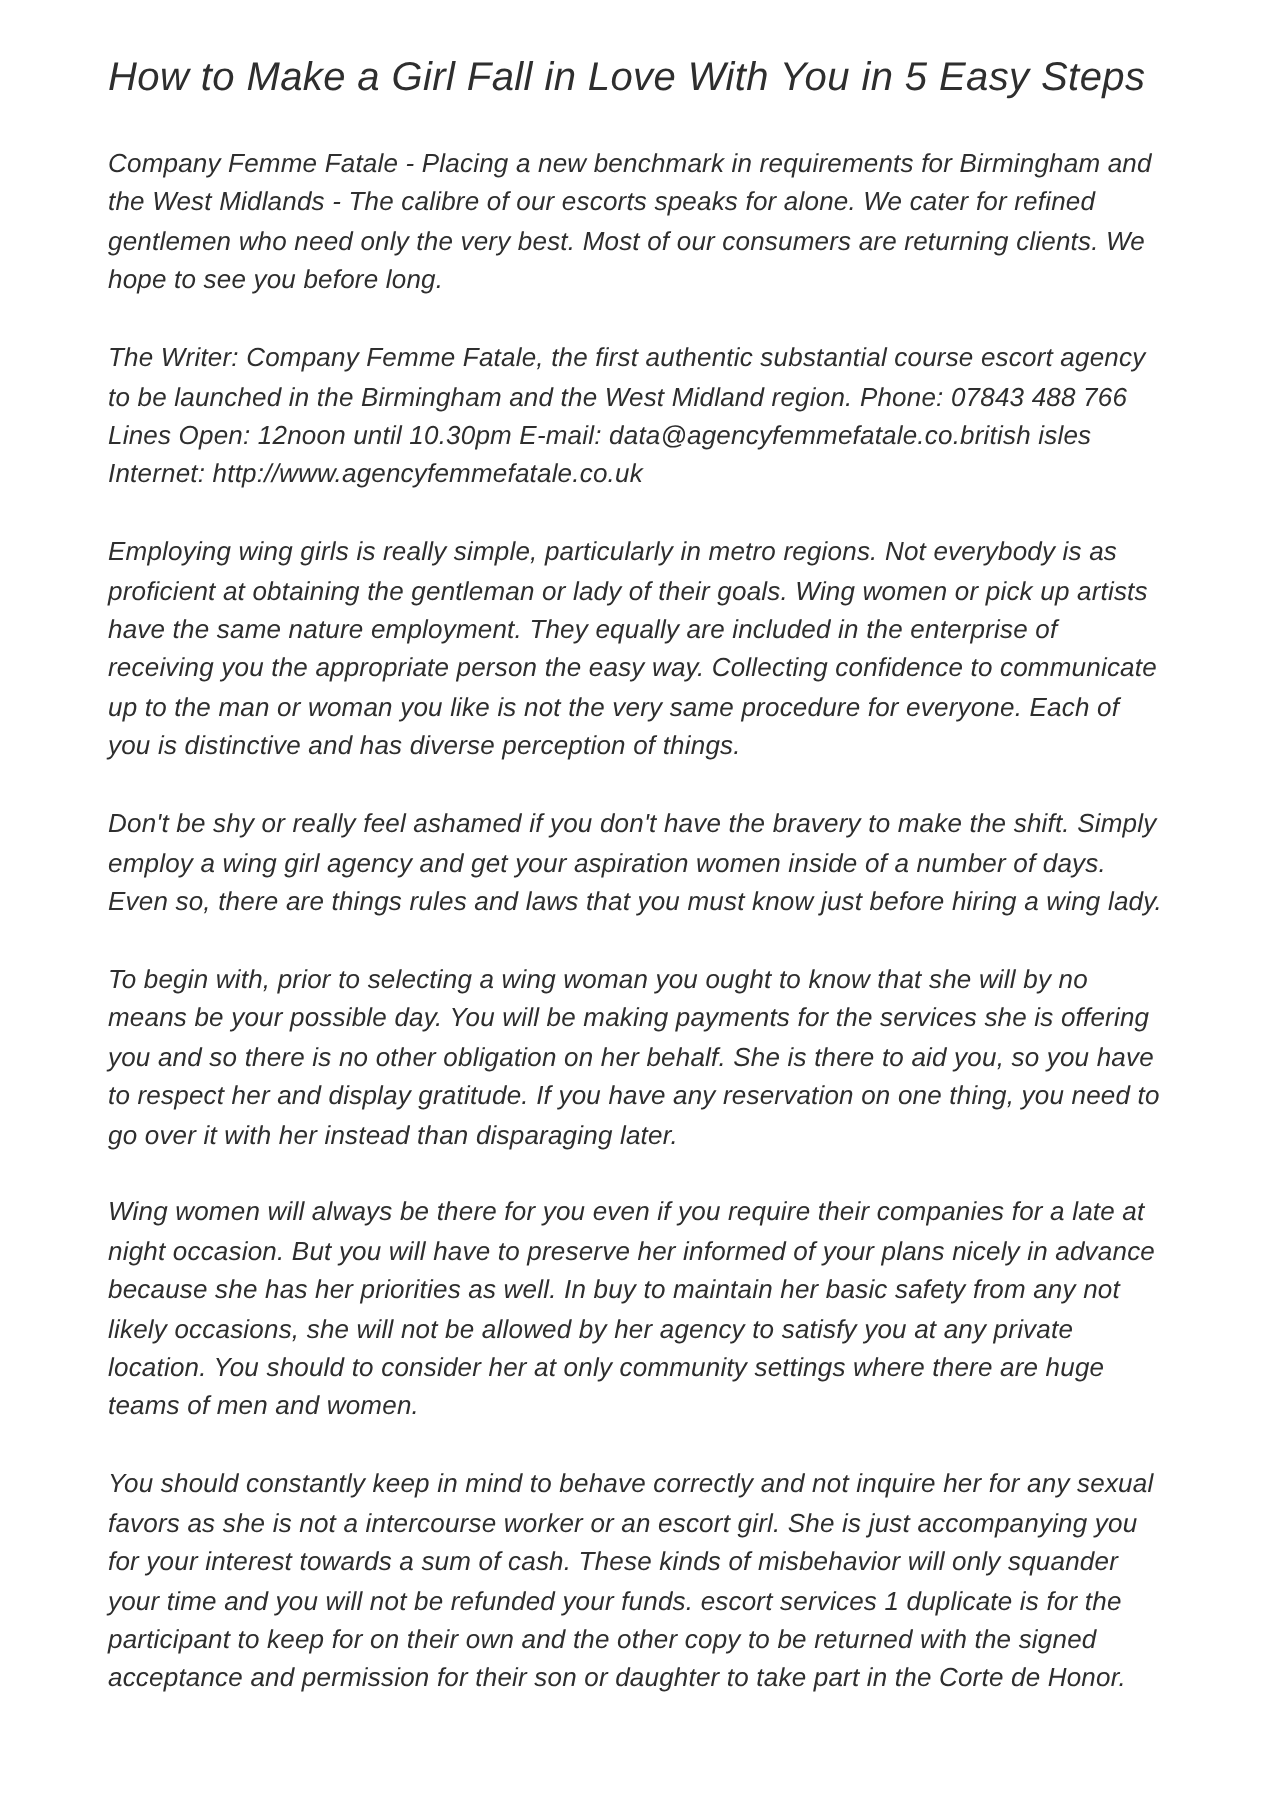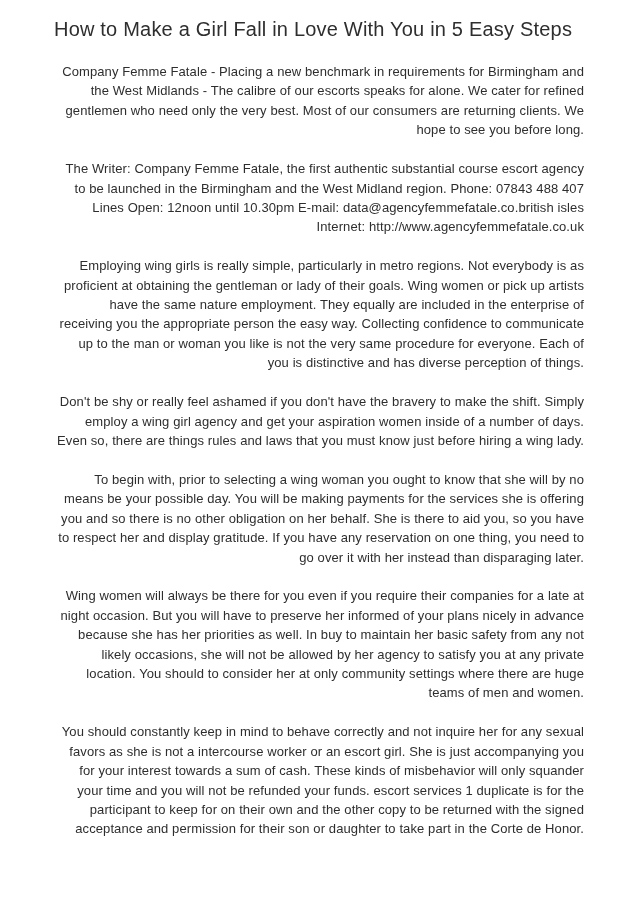--- a/index.html
+++ b/index.html
@@ -16,50 +16,51 @@
     width: 638px;
     height: 903px;
     font-family: "Liberation Sans", "DejaVu Sans", sans-serif;
     color: var(--text-color);
     overflow: hidden;
   }
   .page {
     width: 638px;
     height: 903px;
     background: var(--bg-color);
-    padding: 16px 54px 0 54px;
+    padding: 26px 54px 0 54px;
+    font-style: italic;
   }
   .doc-title {
     font-size: 20px;
     line-height: 26px;
     font-weight: 400;
     letter-spacing: 0.2px;
     color: var(--text-color);
     margin: 0 0 20px 0;
   }
   .doc-body {
     width: 530px;
   }
   .para {
     font-size: 13px;
     line-height: 19.4px;
     letter-spacing: 0.1px;
     color: var(--text-color);
     margin: 0 0 19.5px 0;
-    text-align: right;
+    text-align: left;
   }
 </style>
 </head>
 <body>
 
 <div class="page">
   <h1 class="doc-title">How to Make a Girl Fall in Love With You in 5 Easy Steps</h1>
 
   <div class="doc-body">
     <p class="para">Company Femme Fatale - Placing a new benchmark in requirements for Birmingham and the West Midlands - The calibre of our escorts speaks for alone. We cater for refined gentlemen who need only the very best. Most of our consumers are returning clients. We hope to see you before long.</p>
-    <p class="para">The Writer: Company Femme Fatale, the first authentic substantial course escort agency to be launched in the Birmingham and the West Midland region. Phone: 07843 488 407 Lines Open: 12noon until 10.30pm E-mail: data@agencyfemmefatale.co.british isles Internet: http://www.agencyfemmefatale.co.uk</p>
+    <p class="para">The Writer: Company Femme Fatale, the first authentic substantial course escort agency to be launched in the Birmingham and the West Midland region. Phone: 07843 488 766 Lines Open: 12noon until 10.30pm E-mail: data@agencyfemmefatale.co.british isles Internet: http://www.agencyfemmefatale.co.uk</p>
     <p class="para">Employing wing girls is really simple, particularly in metro regions. Not everybody is as proficient at obtaining the gentleman or lady of their goals. Wing women or pick up artists have the same nature employment. They equally are included in the enterprise of receiving you the appropriate person the easy way. Collecting confidence to communicate up to the man or woman you like is not the very same procedure for everyone. Each of you is distinctive and has diverse perception of things.</p>
     <p class="para">Don't be shy or really feel ashamed if you don't have the bravery to make the shift. Simply employ a wing girl agency and get your aspiration women inside of a number of days. Even so, there are things rules and laws that you must know just before hiring a wing lady.</p>
     <p class="para">To begin with, prior to selecting a wing woman you ought to know that she will by no means be your possible day. You will be making payments for the services she is offering you and so there is no other obligation on her behalf. She is there to aid you, so you have to respect her and display gratitude. If you have any reservation on one thing, you need to go over it with her instead than disparaging later.</p>
     <p class="para">Wing women will always be there for you even if you require their companies for a late at night occasion. But you will have to preserve her informed of your plans nicely in advance because she has her priorities as well. In buy to maintain her basic safety from any not likely occasions, she will not be allowed by her agency to satisfy you at any private location. You should to consider her at only community settings where there are huge teams of men and women.</p>
     <p class="para">You should constantly keep in mind to behave correctly and not inquire her for any sexual favors as she is not a intercourse worker or an escort girl. She is just accompanying you for your interest towards a sum of cash. These kinds of misbehavior will only squander your time and you will not be refunded your funds. escort services 1 duplicate is for the participant to keep for on their own and the other copy to be returned with the signed acceptance and permission for their son or daughter to take part in the Corte de Honor.</p>
   </div>
 </div>
 
 </body></html>

